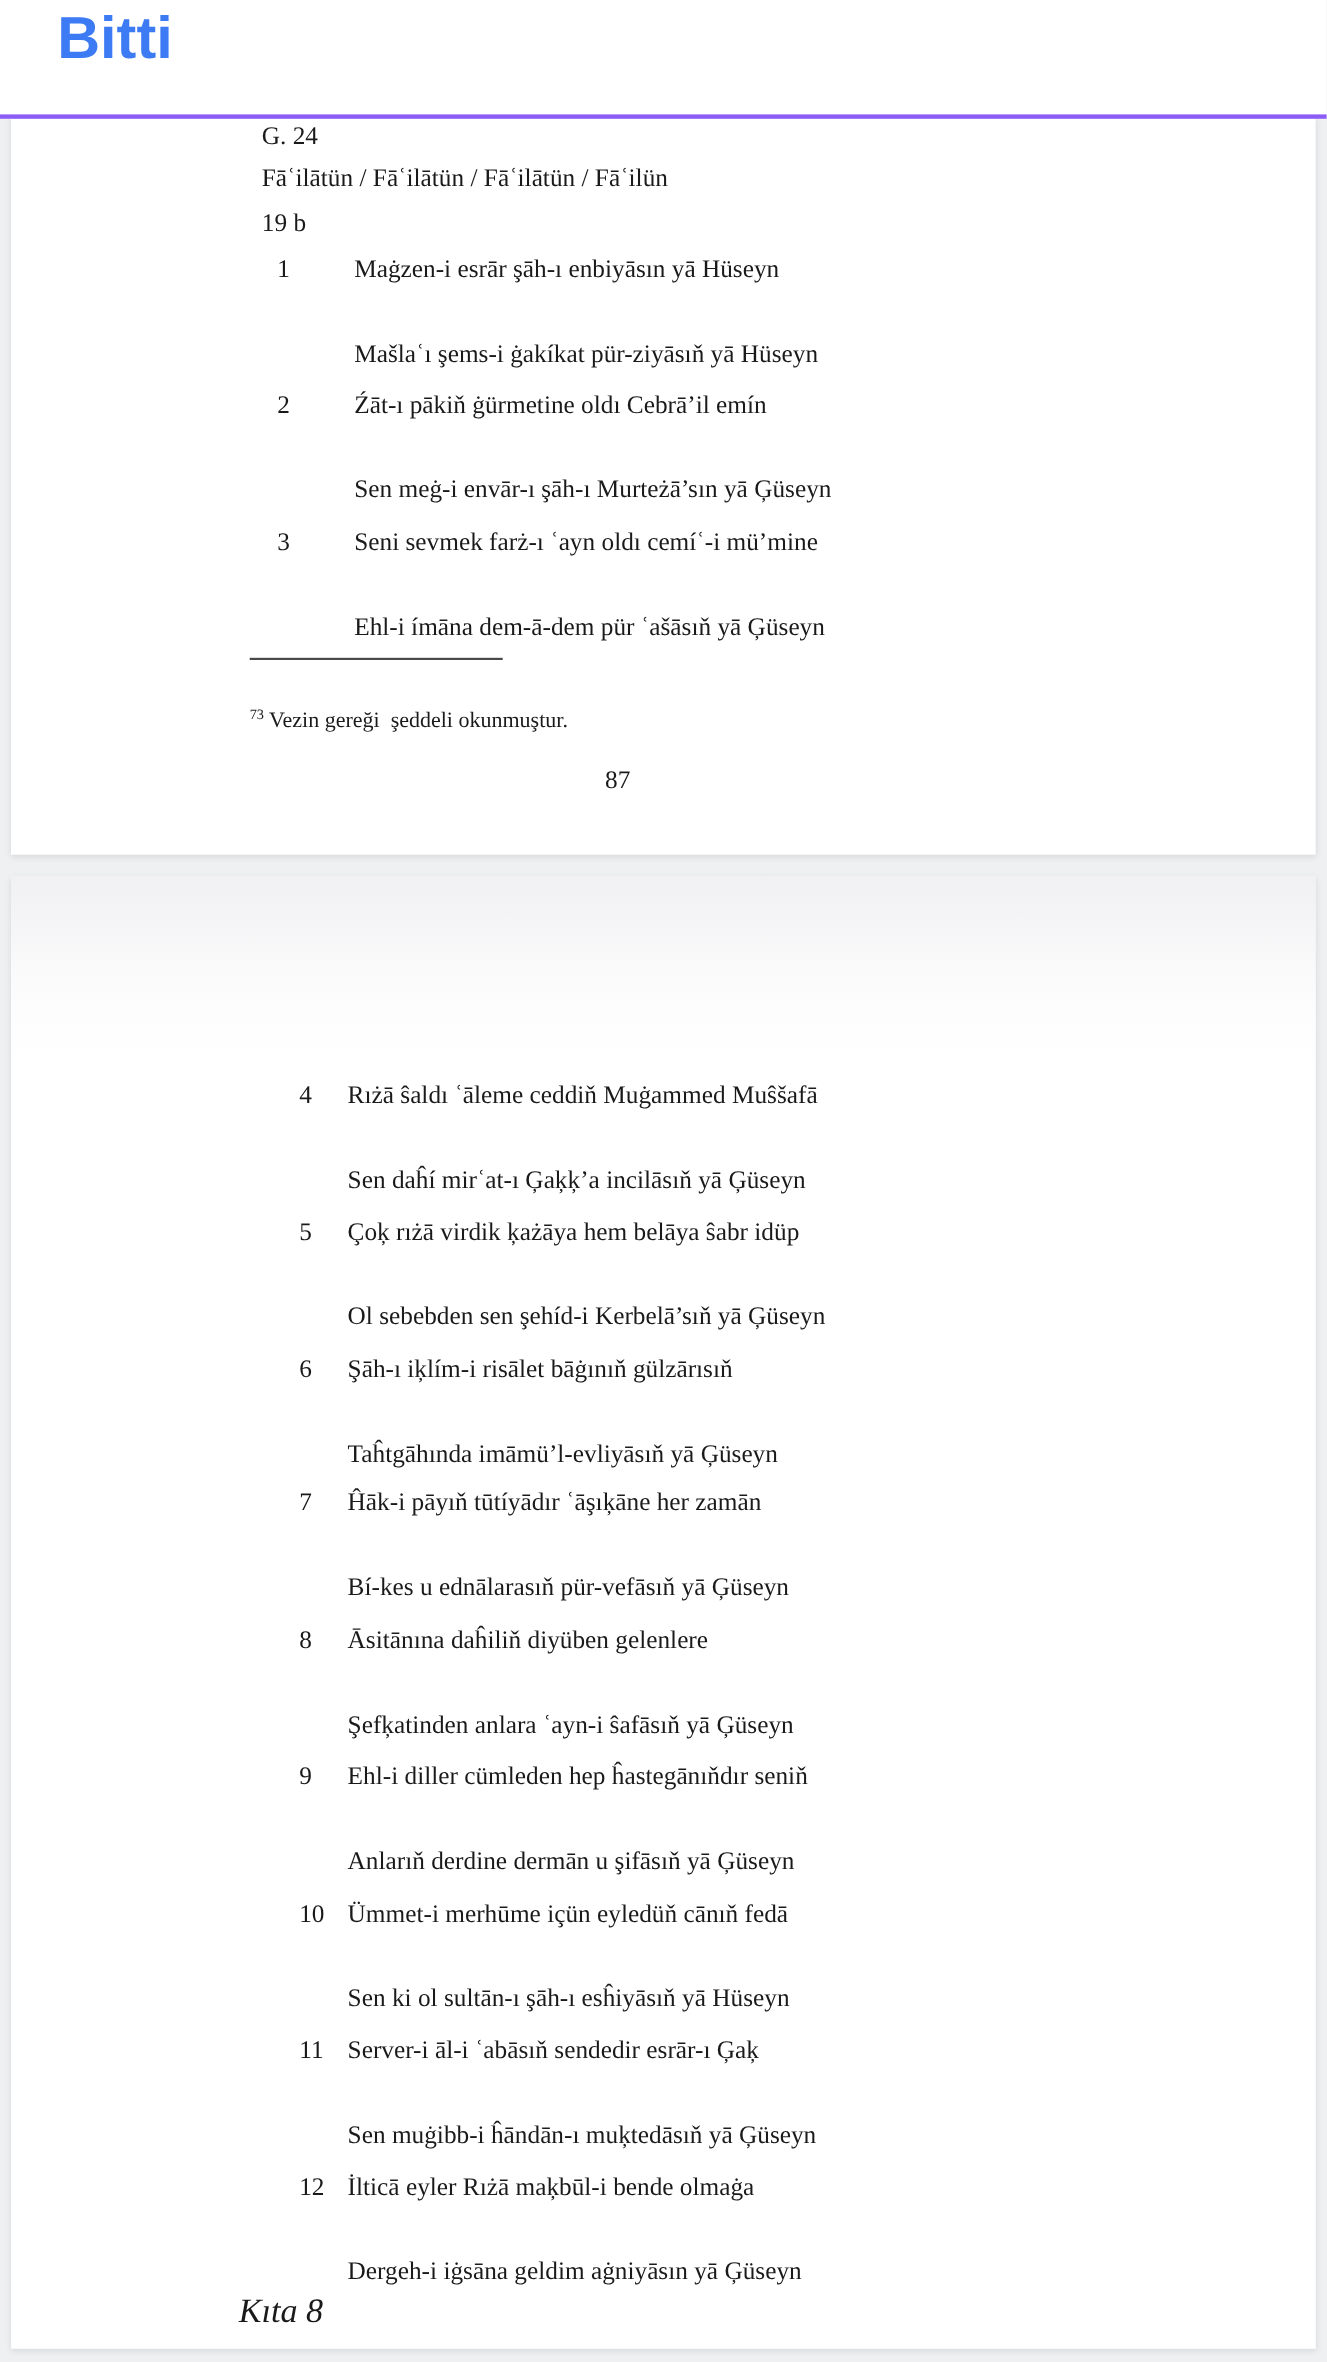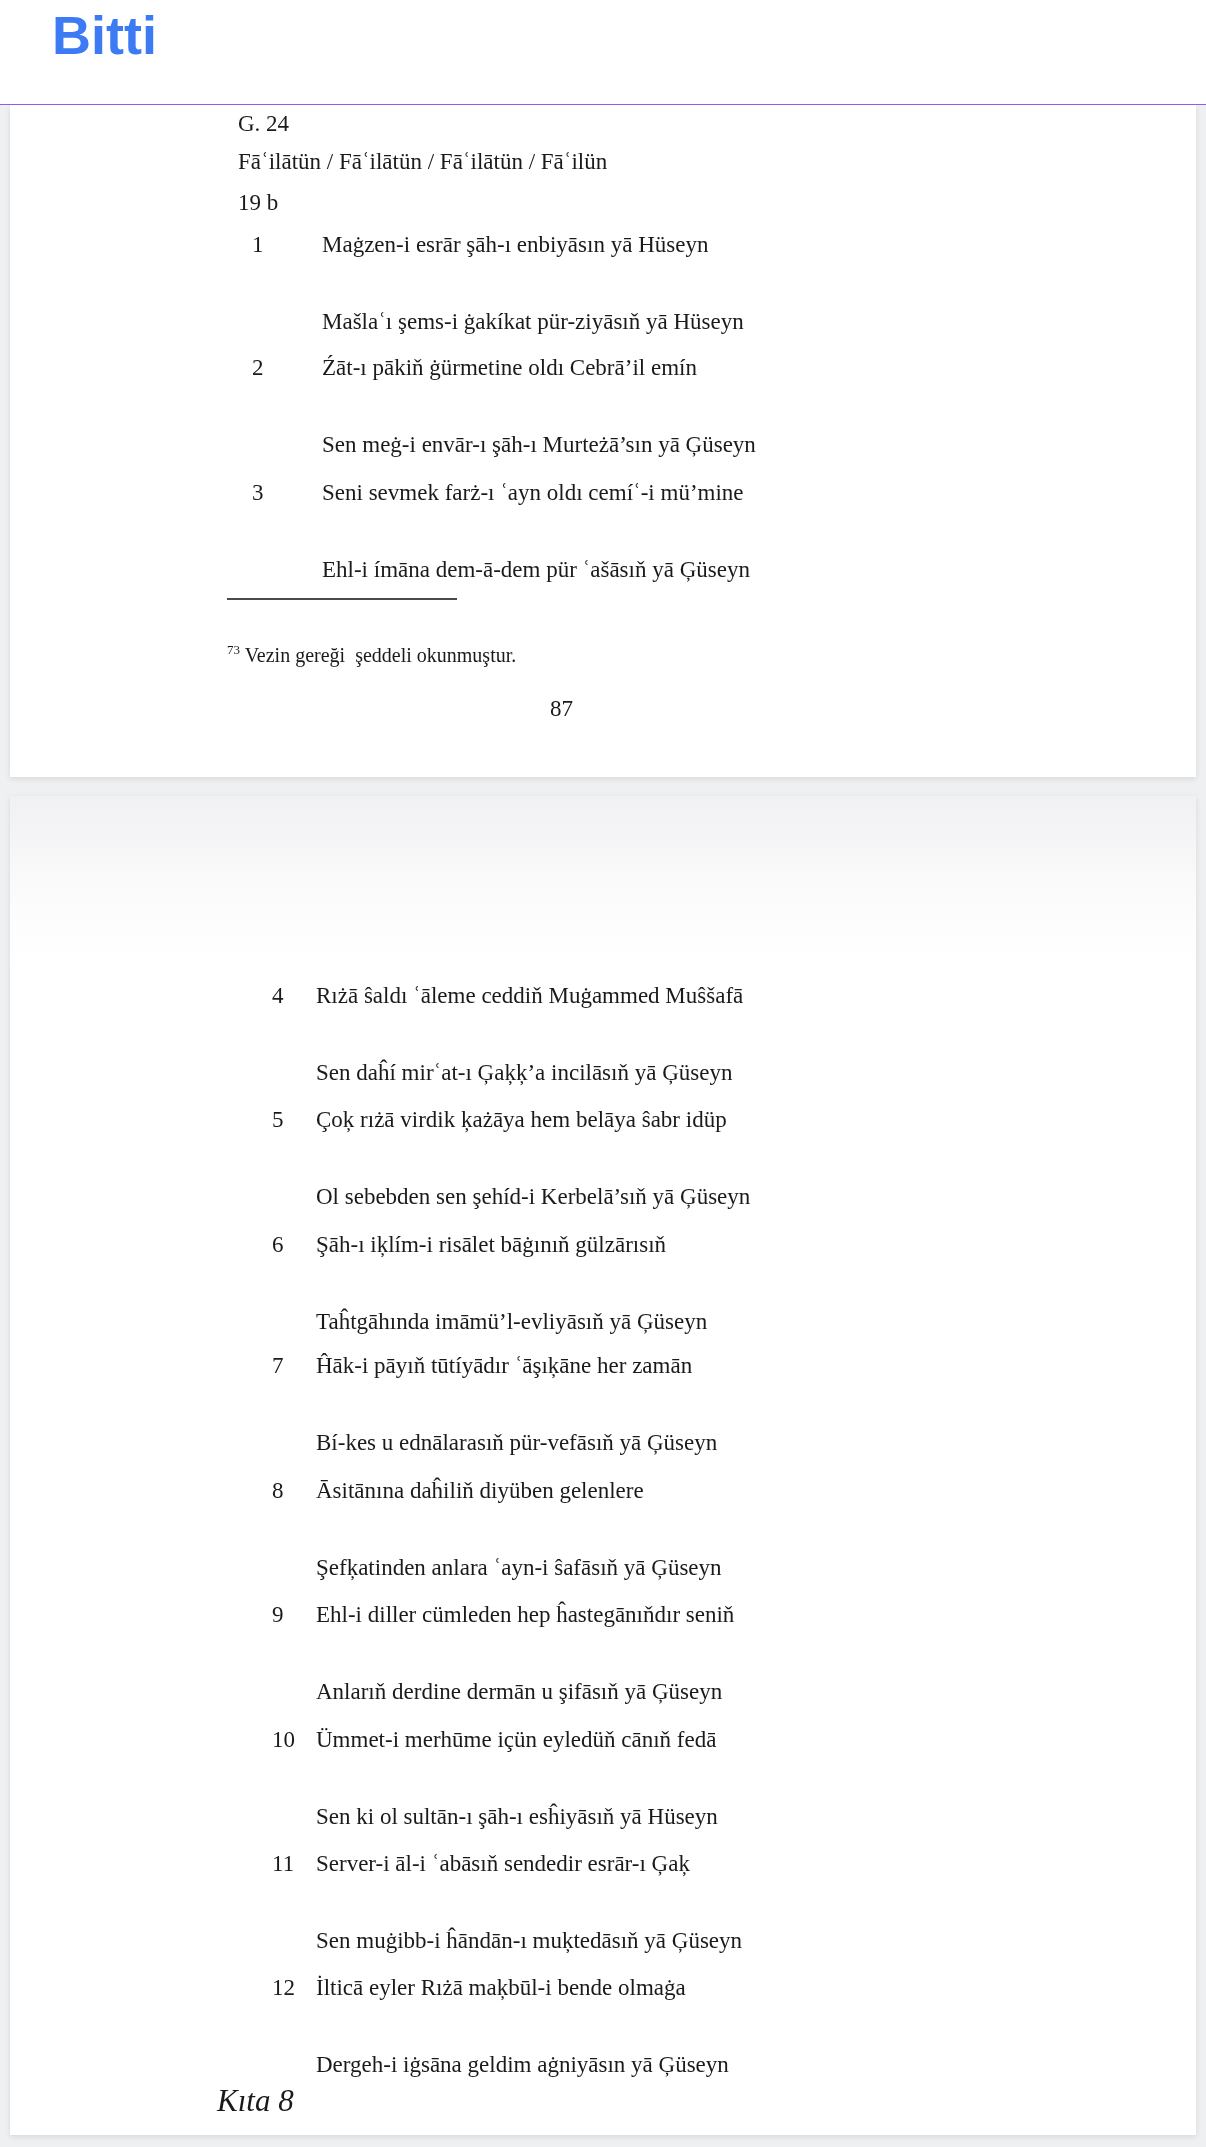--- a/index.html
+++ b/index.html
@@ -5,21 +5,21 @@
   html,body{margin:0;padding:0;}
   body{
     width:1206px;height:2147px;position:relative;overflow:hidden;
     background:#eef0f2;
     font-family:"Liberation Serif","DejaVu Serif",serif;
     color:#1a1a1a;
   }
   
   .navbar{
     position:absolute;top:0;left:0;width:1206px;height:104px;
-    background:#ffffff;border-bottom:1px solid #8b5cf6;z-index:5;
+    background:#ffffff;border-bottom:4px solid #8b5cf6;z-index:5;
   }
   .bitti{
     position:absolute;left:52px;top:8px;
     font-family:"Liberation Sans","DejaVu Sans",sans-serif;
     font-weight:600;font-size:54px;line-height:1.0;
     background:none;border:none;padding:0;cursor:pointer;
   }
   .docnum{
     position:absolute;left:0;top:2px;width:1160px;text-align:center;
     font-family:"Liberation Sans","DejaVu Sans",sans-serif;

